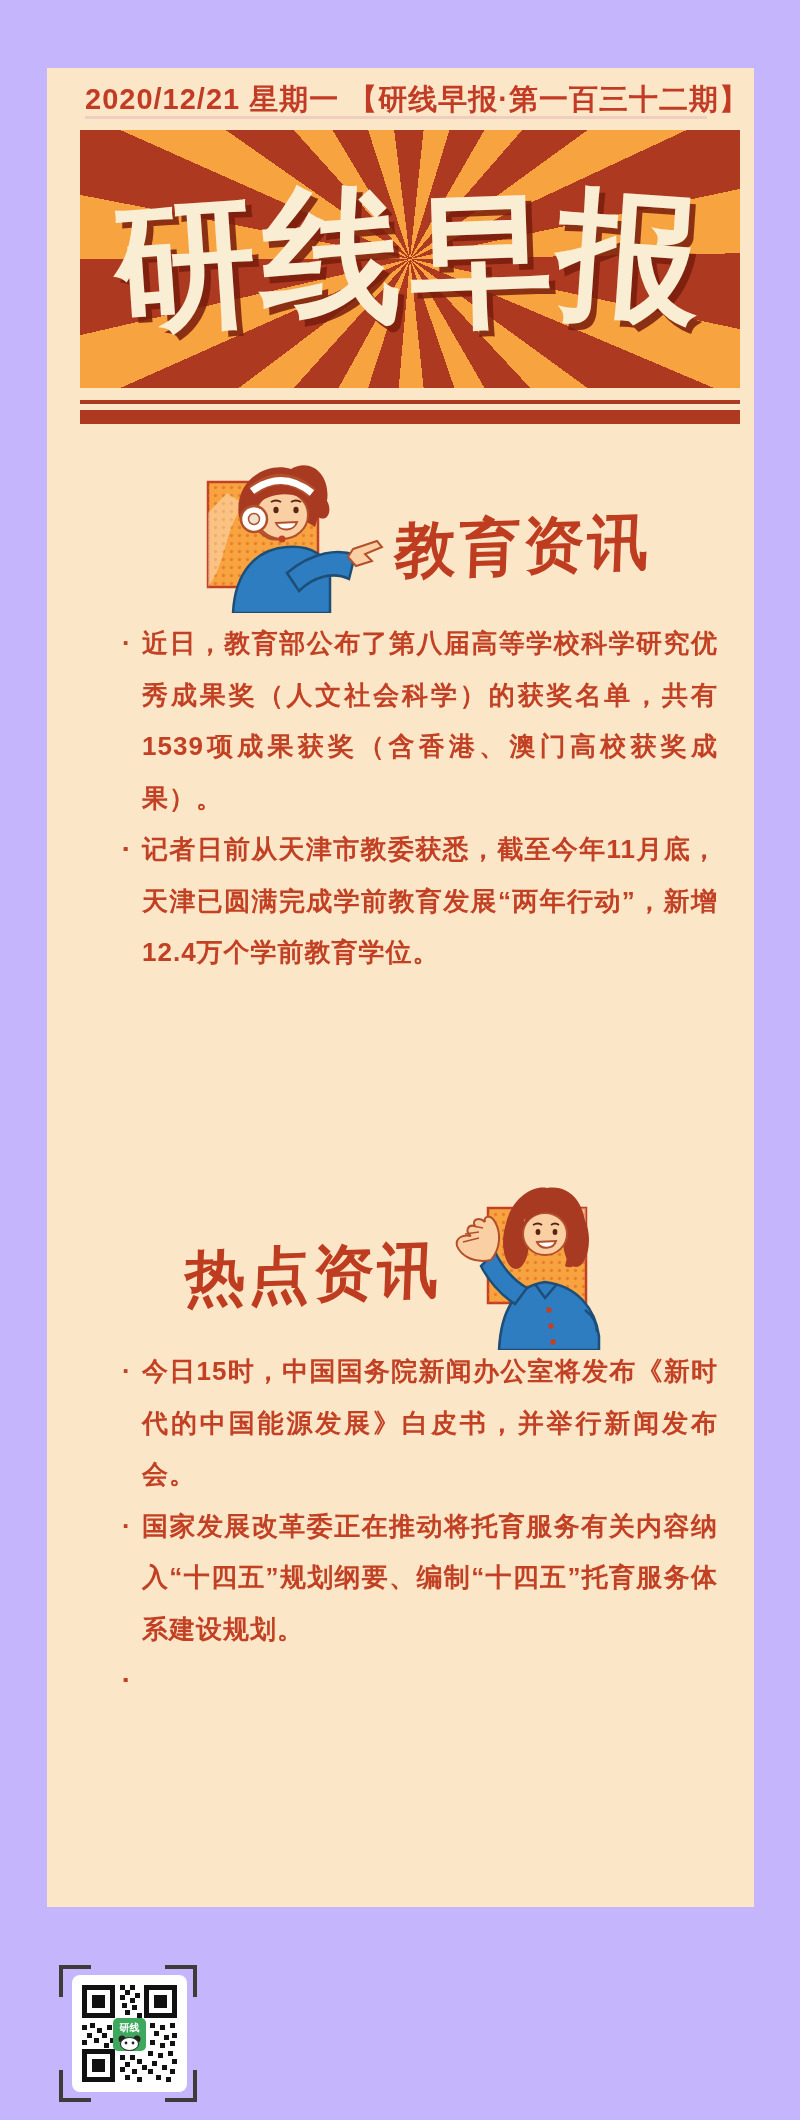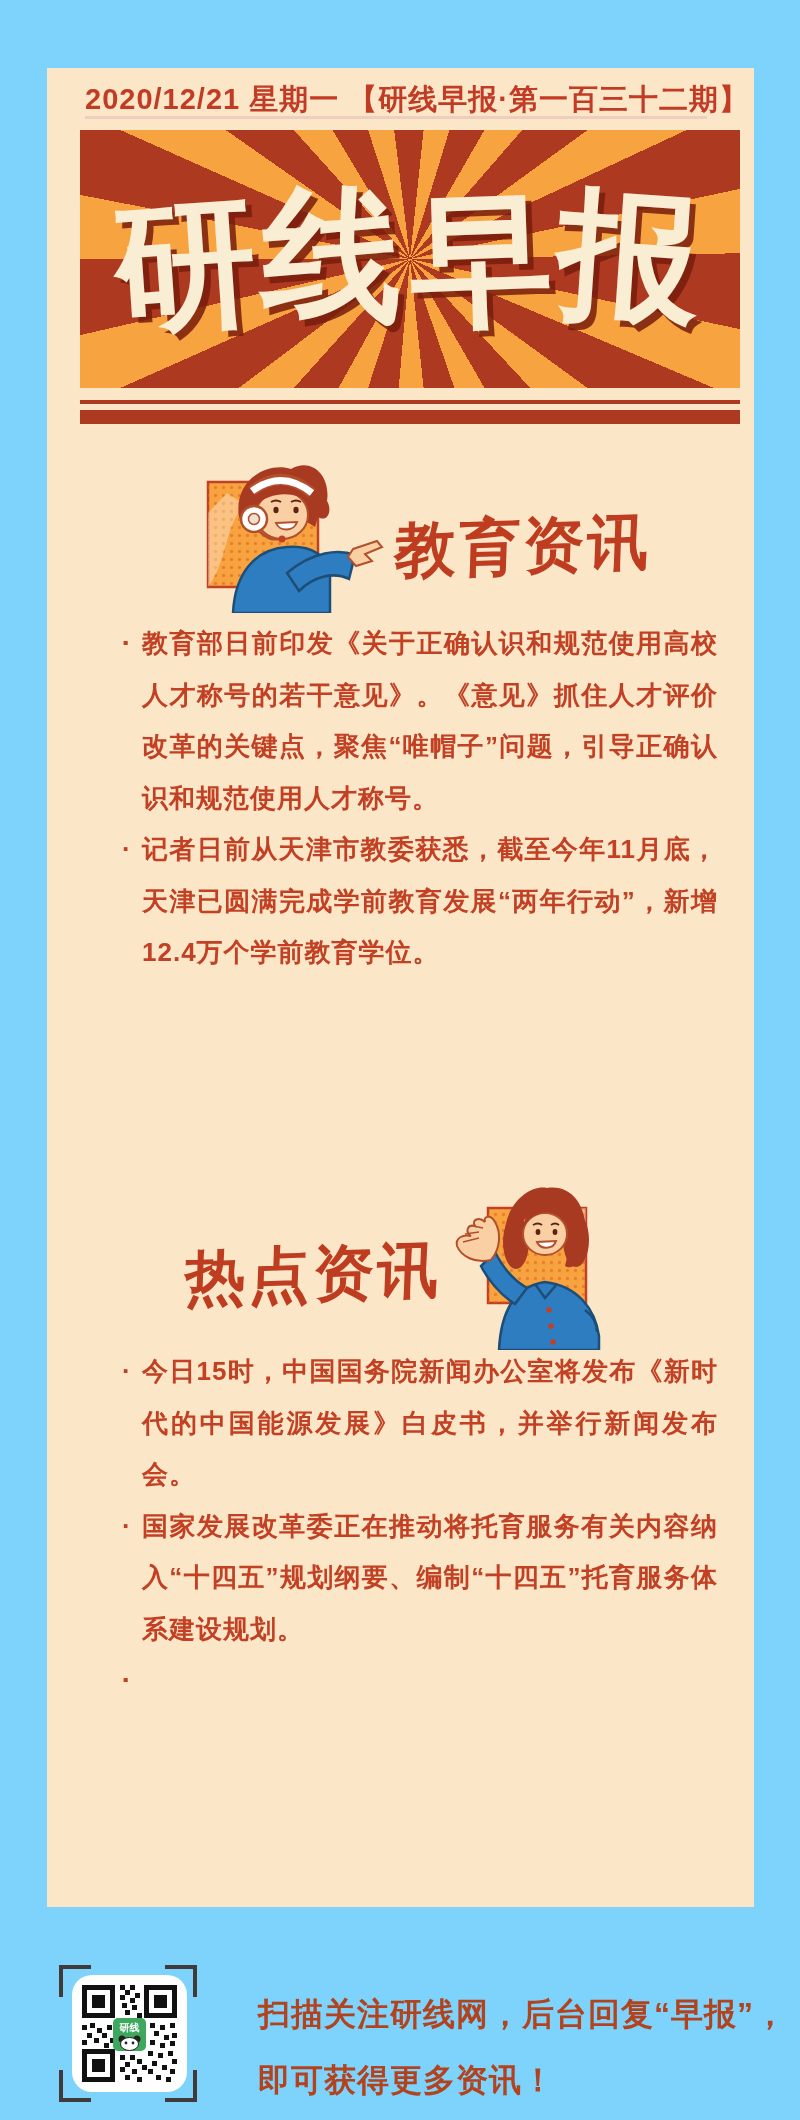--- a/index.html
+++ b/index.html
@@ -1,18 +1,18 @@
 <!DOCTYPE html>
 <html><head>
 <meta charset="utf-8">
 <style>
   html,body{margin:0;padding:0;}
   body{width:800px;height:2120px;overflow:hidden;
        font-family:"Liberation Sans",sans-serif;}
-  .page{position:relative;width:800px;height:2120px;background:#7dd3fc;}
+  .page{position:relative;width:800px;height:2120px;background:#c4b5fd;}
   .card{position:absolute;left:47px;top:68px;width:707px;height:1839px;background:#FBE7C8;}
 
   
   .date-line{position:absolute;left:38px;top:12px;width:650px;
     font-size:29px;font-weight:bold;color:#C23B25;letter-spacing:1px;white-space:nowrap;}
   .date-divider{position:absolute;left:38px;top:48px;width:622px;height:3px;background:#EFCDBF;}
 
   
   .banner{position:absolute;left:33px;top:62px;width:660px;height:258px;
     background:#AC3920;
@@ -49,21 +49,21 @@
 
   
   .qr-frame{position:absolute;left:59px;top:1965px;width:138px;height:137px;}
   .qr-frame::before,.qr-frame::after,
   .qr-frame .corner-bl,.qr-frame .corner-br{content:"";position:absolute;width:28px;height:28px;}
   .qr-frame::before{left:0;top:0;border-left:4px solid #3F3B39;border-top:4px solid #3F3B39;}
   .qr-frame::after{right:0;top:0;border-right:4px solid #3F3B39;border-top:4px solid #3F3B39;}
   .qr-frame .corner-bl{left:0;bottom:0;border-left:4px solid #3F3B39;border-bottom:4px solid #3F3B39;}
   .qr-frame .corner-br{right:0;bottom:0;border-right:4px solid #3F3B39;border-bottom:4px solid #3F3B39;}
   .qr-white{position:absolute;left:13px;top:10px;width:115px;height:117px;background:#FFFFFF;
-    border-radius:20px;display:flex;align-items:center;justify-content:center;}
+    border-radius:8px;display:flex;align-items:center;justify-content:center;}
   .footer-text{position:absolute;left:258px;top:1981px;font-size:32px;font-weight:bold;
     color:#B2431F;line-height:66px;letter-spacing:1px;white-space:nowrap;}
 </style>
 </head>
 <body>
 
 <div class="page">
   <div class="card">
 
     <div class="date-line">2020/12/21 星期一  【研线早报·第一百三十二期】</div>
@@ -100,24 +100,24 @@
       <path d="M79,70 A11,10 0 0 0 100,69 Z" fill="#FFFFFF" stroke="#B3502C" stroke-width="2"></path>
       <path d="M36,160 C38,118 60,96 90,94 C116,92 128,104 133,118 L133,160 Z" fill="#2E7DC0" stroke="#1C4E77" stroke-width="2.5"></path>
       <path d="M90,120 C116,98 142,96 158,102 L152,126 C136,118 116,124 102,138 Z" fill="#2E7DC0" stroke="#1C4E77" stroke-width="2.5"></path>
       <path d="M156,96 L180,88 L185,94 L168,101 L175,108 L159,113 L151,104 Z" fill="#FBCFA4" stroke="#B3502C" stroke-width="2"></path>
     </svg>
     <div class="sec-title sec-title-1">教育资讯</div>
 
     <ul class="news news-1">
       <li class="news-item">
         <span class="dot">·</span>
-      </li>
-      <li class="news-item">
-        <span class="dot">·</span>
-        <span>教育部日前印发《关于正确认识和规范使用高校人才称号的若干意见》。《意见》抓住人才评价改革的关键点，聚焦“唯帽子”问题，引导正确认识和规范使用人才称号。</span>
+        <span>近日，教育部公布了第八届高等学校科学研究优秀成果奖（人文社会科学）的获奖名单，共有1539项成果获奖（含香港、澳门高校获奖成果）。</span>
+      </li>
+      <li class="news-item">
+        <span class="dot">·</span>
       </li>
       <li class="news-item">
         <span class="dot">·</span>
         <span>记者日前从天津市教委获悉，截至今年11月底，天津已圆满完成学前教育发展“两年行动”，新增12.4万个学前教育学位。</span>
       </li>
     </ul>
 
     <div class="sec-title sec-title-2">热点资讯</div>
     <svg class="illus illus-woman" viewBox="0 0 200 170" xmlns="http://www.w3.org/2000/svg">
       <defs>
@@ -243,17 +243,13 @@
           <circle cx="40" cy="54" r="3.5" fill="#222222"></circle>
           <circle cx="55" cy="54" r="3.5" fill="#222222"></circle>
           <ellipse cx="47.5" cy="59" rx="9" ry="6.5" fill="#FFFFFF" stroke="#222222" stroke-width="1"></ellipse>
           <circle cx="44" cy="58" r="1.4" fill="#222222"></circle>
           <circle cx="51" cy="58" r="1.4" fill="#222222"></circle>
         </g>
       </svg>
     </div>
   </div>
 
-  <div class="footer-text">
-    <div>扫描关注研线网，后台回复“早报”，</div>
-    <div>即可获得更多资讯！</div>
-  </div>
 </div>
 
 </body></html>

